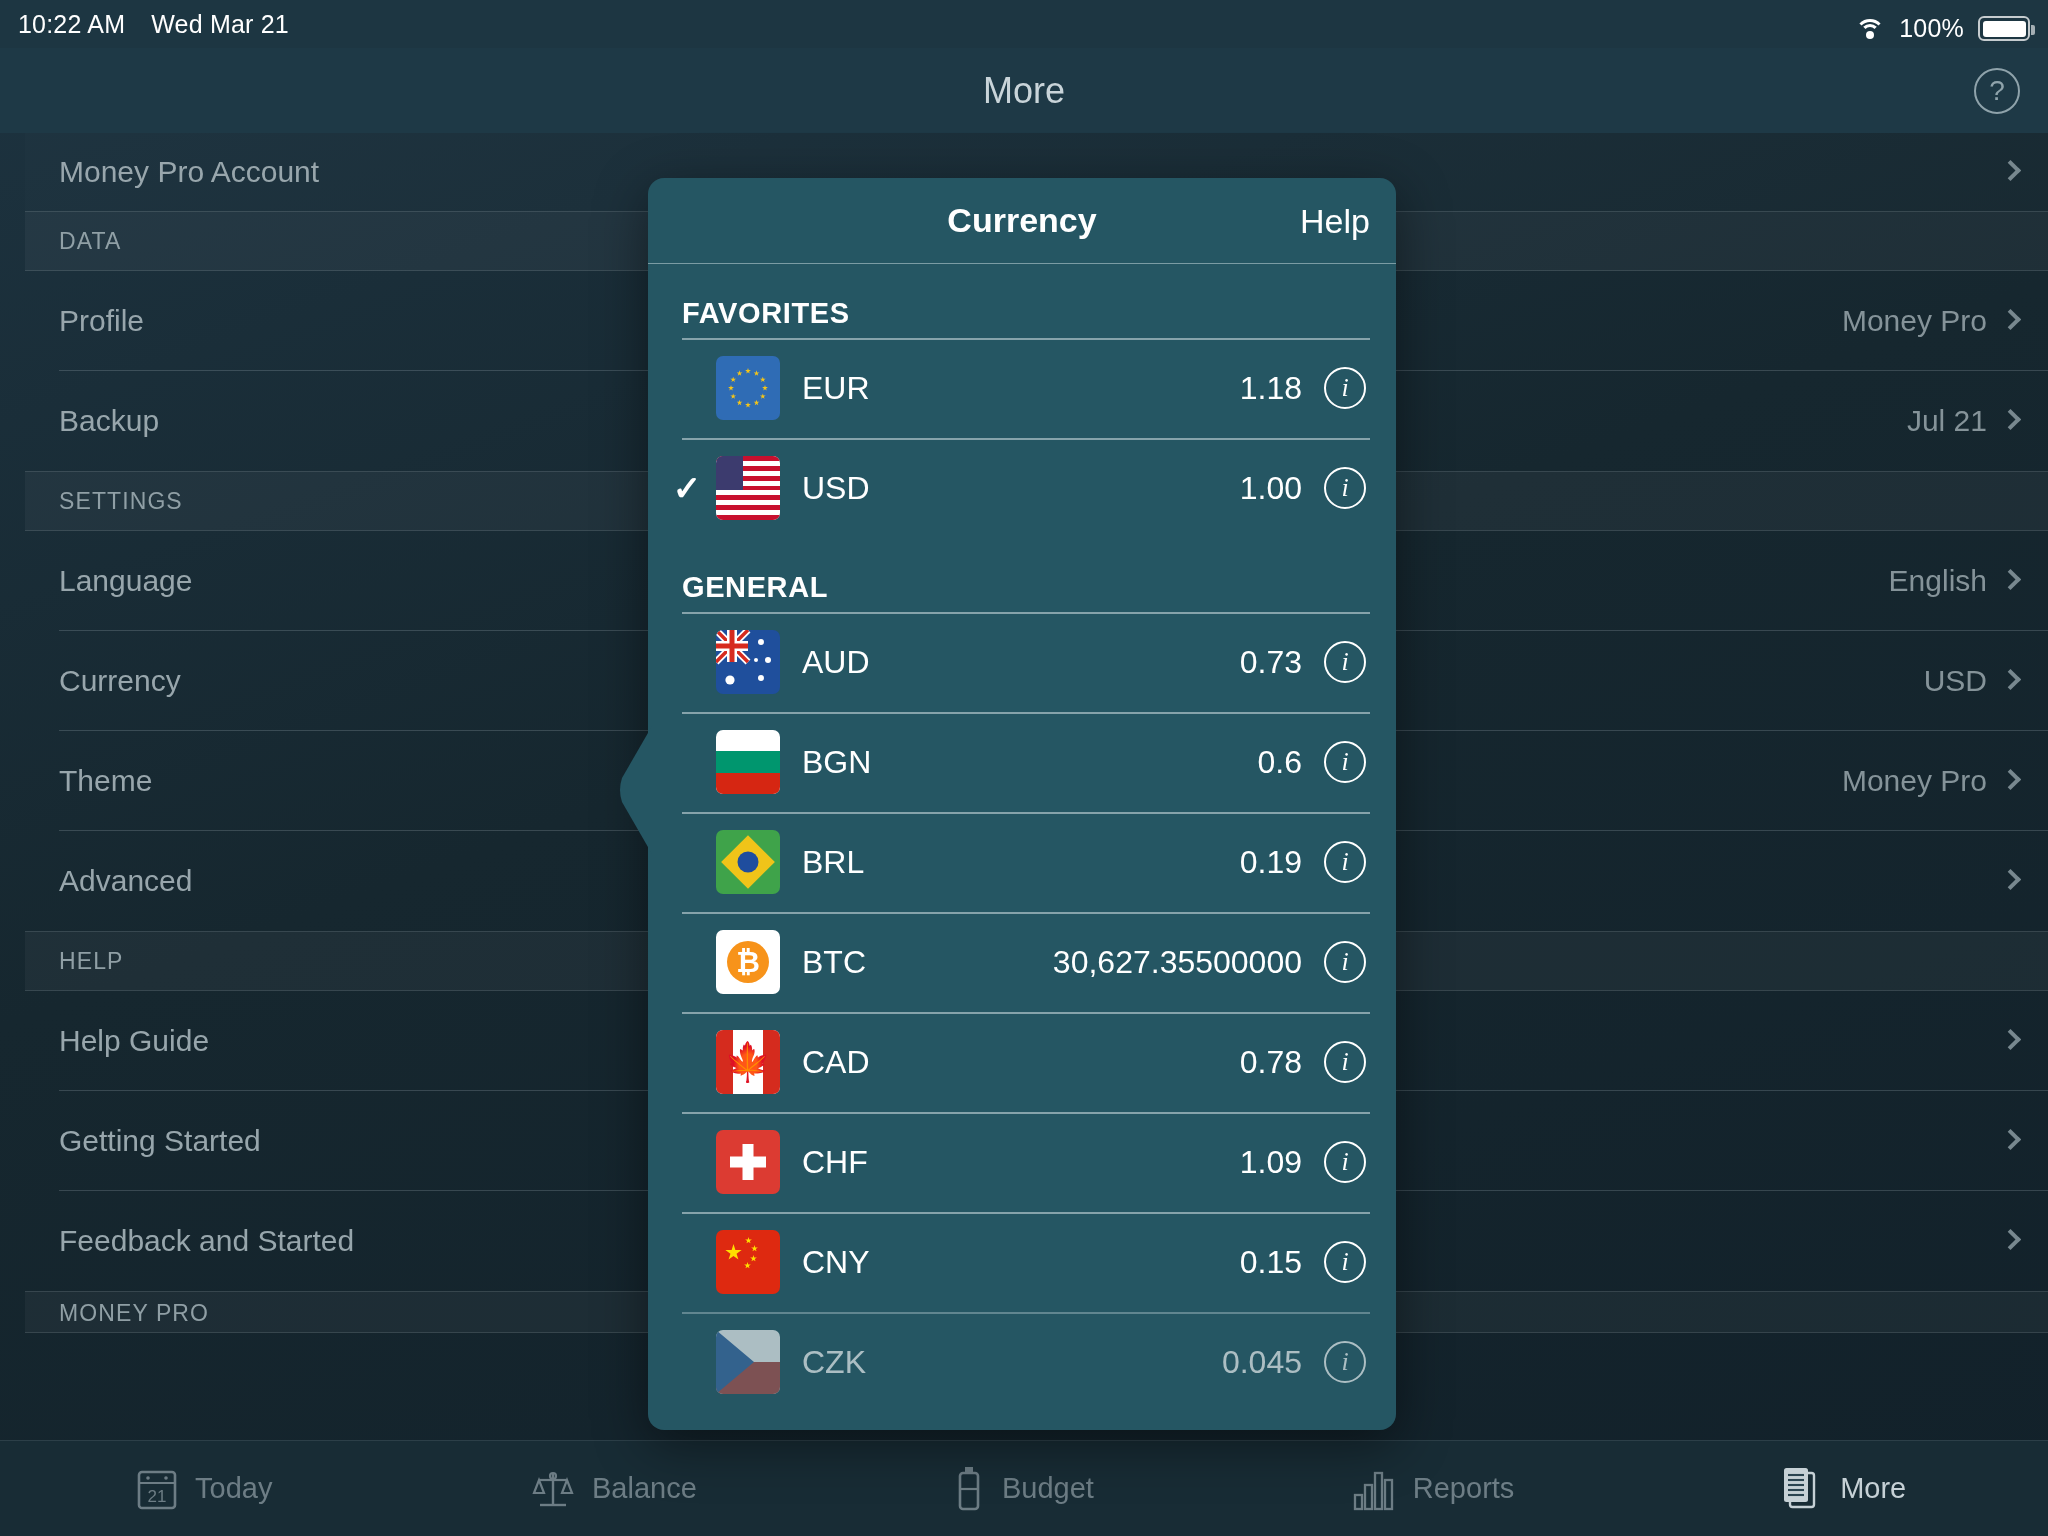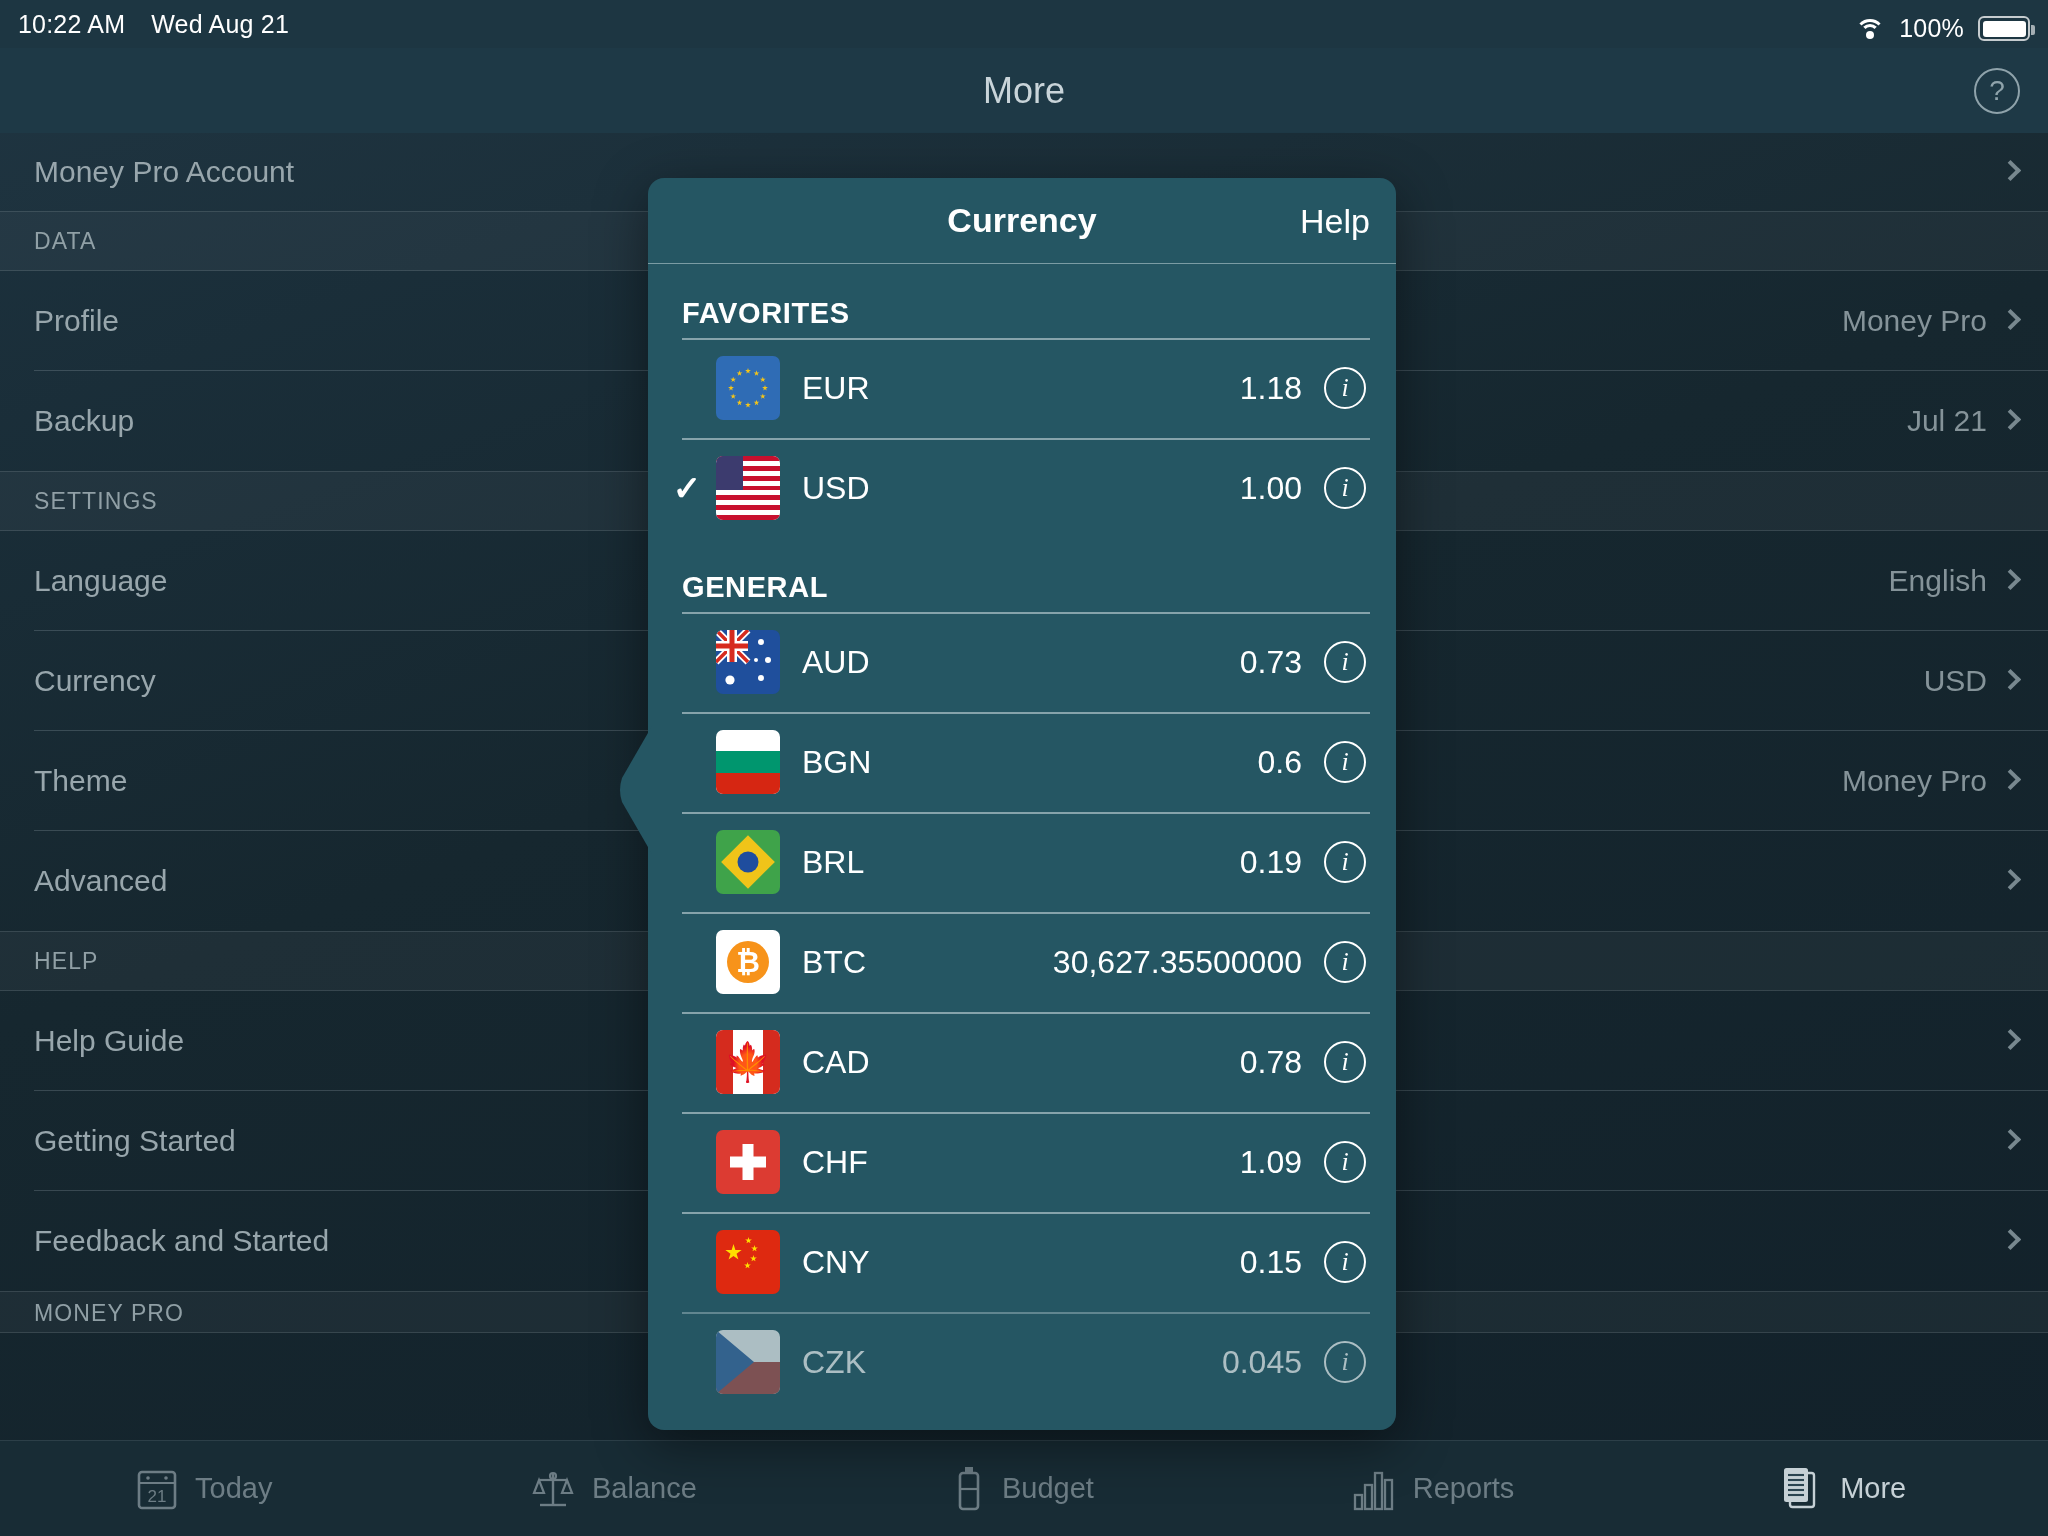--- a/index.html
+++ b/index.html
@@ -59,21 +59,21 @@
   }
   .navbar .title { font-size:36px; color:#c9d4d9; }
   .help-btn {
     position:absolute; right:28px; top:50%; transform:translateY(-50%);
     width:46px; height:46px; border:2.3px solid #8fa3ab; border-radius:50%;
     display:flex; align-items:center; justify-content:center;
     font-size:28px; color:#8fa3ab;
   }
 
   
-  .list { position:absolute; top:133px; left:0; width:2048px; bottom:96px; }
+  .list { position:absolute; top:133px; left:0; width:2048px; bottom:96px;padding-left:25px; }
   .row {
     position:relative; height:100px; display:flex; align-items:center;
     padding:0 30px 0 34px; justify-content:space-between;
   }
   .row.account { height:78px; background:rgba(255,255,255,.012); }
   .row-label { font-size:30px; color:#9fadb3; }
   .row-right { display:flex; align-items:center; gap:16px; }
   .row-value { font-size:30px; color:#8b999f; }
   .chev {
     width:15px; height:15px; border-right:4px solid #7e8e95;
@@ -221,21 +221,21 @@
   .dim { opacity:.95; }
 </style>
 </head>
 <body>
 
 <div id="app">
 
   <div class="statusbar">
     <div class="sb-left">
       <span>10:22 AM</span>
-      <span>Wed Aug 21</span>
+      <span>Wed Mar 21</span>
     </div>
     <div class="sb-right">
       <span class="wifi-icon">
           <i></i>
           <i></i>
           <i></i>
         </span>
       <span>100%</span>
       <span class="battery">
           <span></span>

